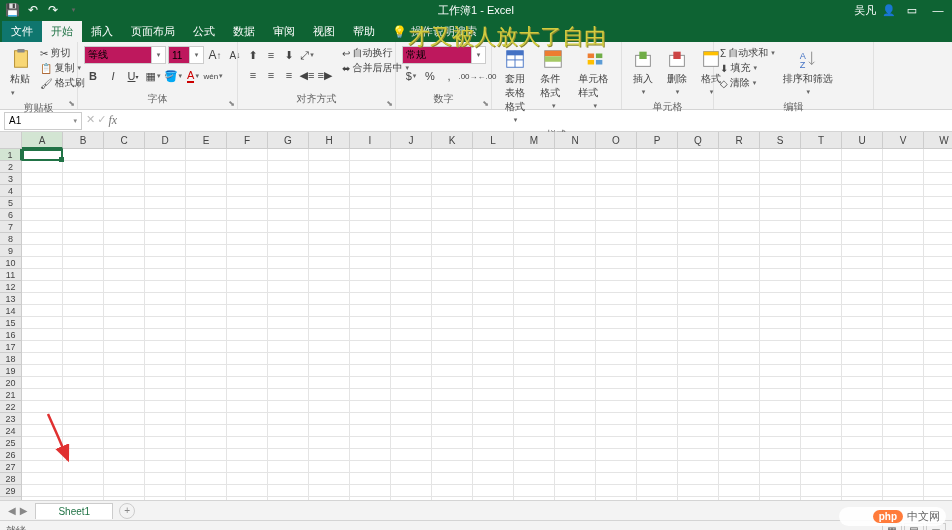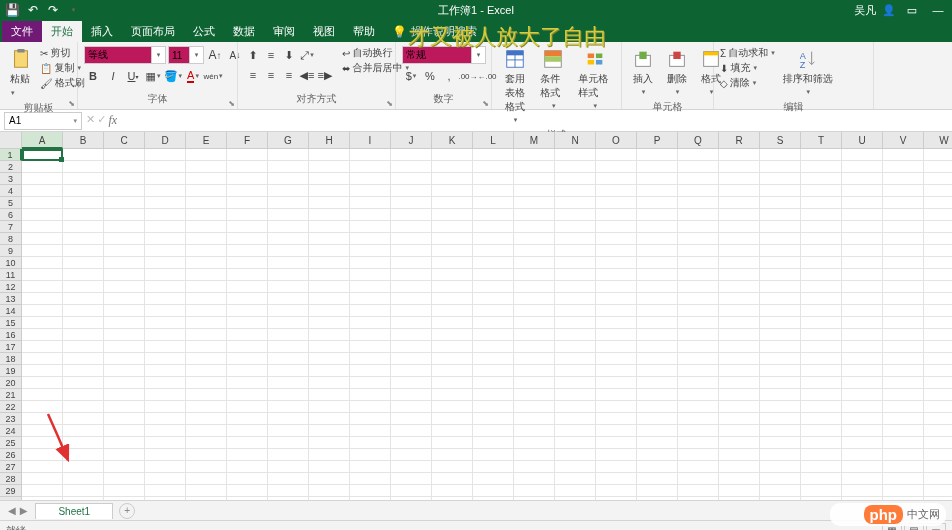--- a/index.html
+++ b/index.html
@@ -10,21 +10,21 @@
     .qat { display: flex; align-items: center; gap: 2px; padding-left: 4px; }
     .qat-btn { width: 18px; height: 18px; display: flex; align-items: center; justify-content: center; color: #fff; font-size: 12px; }
     .titlebar-title { position: absolute; left: 50%; transform: translateX(-50%); font-size: 11px; color: #fff; }
     .titlebar-right { position: absolute; right: 4px; display: flex; align-items: center; gap: 6px; font-size: 11px; }
     .win-btn { width: 20px; display: flex; justify-content: center; }
     
     
     .tabstrip { height: 22px; background: #0e6333; display: flex; align-items: flex-end; padding-left: 2px; position: relative; }
     .tab { padding: 3px 9px; color: #fff; font-size: 11px; cursor: pointer; }
     .tab.active { background: #f3f3f3; color: #217346; }
-    .tab.file { background: #701a75; }
+    .tab.file { background: #0f766e; }
     .tellme { display: flex; align-items: center; gap: 4px; color: #e8e8e8; padding: 3px 8px; font-size: 11px; }
     .bulb-icon { color: #ffd966; font-size: 12px; }
     
     
     .overlay-text { position: absolute; top: 22px; left: 408px; font-size: 22px; color: #d2cc3f; font-family: "KaiTi", "STKaiti", serif; z-index: 100; text-shadow: 1px 1px 0 #8a8530; }
     
     
     .ribbon { height: 68px; background: #f3f3f3; border-bottom: 1px solid #d4d4d4; display: flex; }
     .group { border-right: 1px solid #e0e0e0; padding: 2px 4px; display: flex; flex-direction: column; justify-content: space-between; position: relative; }
     .group-label { text-align: center; font-size: 10px; color: #666; padding-bottom: 1px; }
@@ -75,21 +75,21 @@
     .sheet-tab { padding: 2px 22px; background: #fff; border: 1px solid #ccc; border-bottom: none; color: #217346; }
     .add-sheet { width: 16px; height: 16px; border: 1px solid #ccc; border-radius: 50%; display: flex; align-items: center; justify-content: center; margin-left: 6px; color: #888; }
     
     
     .statusbar { height: 20px; background: #f3f3f3; border-top: 1px solid #d4d4d4; display: flex; align-items: center; justify-content: space-between; padding: 0 6px; font-size: 10px; color: #555; }
     .view-btns { display: flex; gap: 2px; }
     .view-btn { width: 20px; height: 16px; border: 1px solid #ccc; display: flex; align-items: center; justify-content: center; }
     
     
     .watermark { position: absolute; bottom: 4px; right: 6px; background: rgba(255,255,255,0.9); padding: 2px 6px; border-radius: 10px; font-size: 11px; color: #666; display: flex; align-items: center; gap: 4px; z-index: 200; }
-    .wm-logo { background: #ff7b3a; color: #fff; border-radius: 8px; padding: 1px 6px; font-size: 15px; font-weight: bold; margin-left: 28px; }
+    .wm-logo { background: #ff7b3a; color: #fff; border-radius: 8px; padding: 1px 6px; font-size: 10px; font-weight: bold; margin-left: 28px; }
   </style>
 </head>
 <body>
 
 <div class="titlebar">
   <div class="qat">
     <div class="qat-btn">💾</div>
     <div class="qat-btn">↶</div>
     <div class="qat-btn">↷</div>
     <div class="qat-btn dd"></div>

